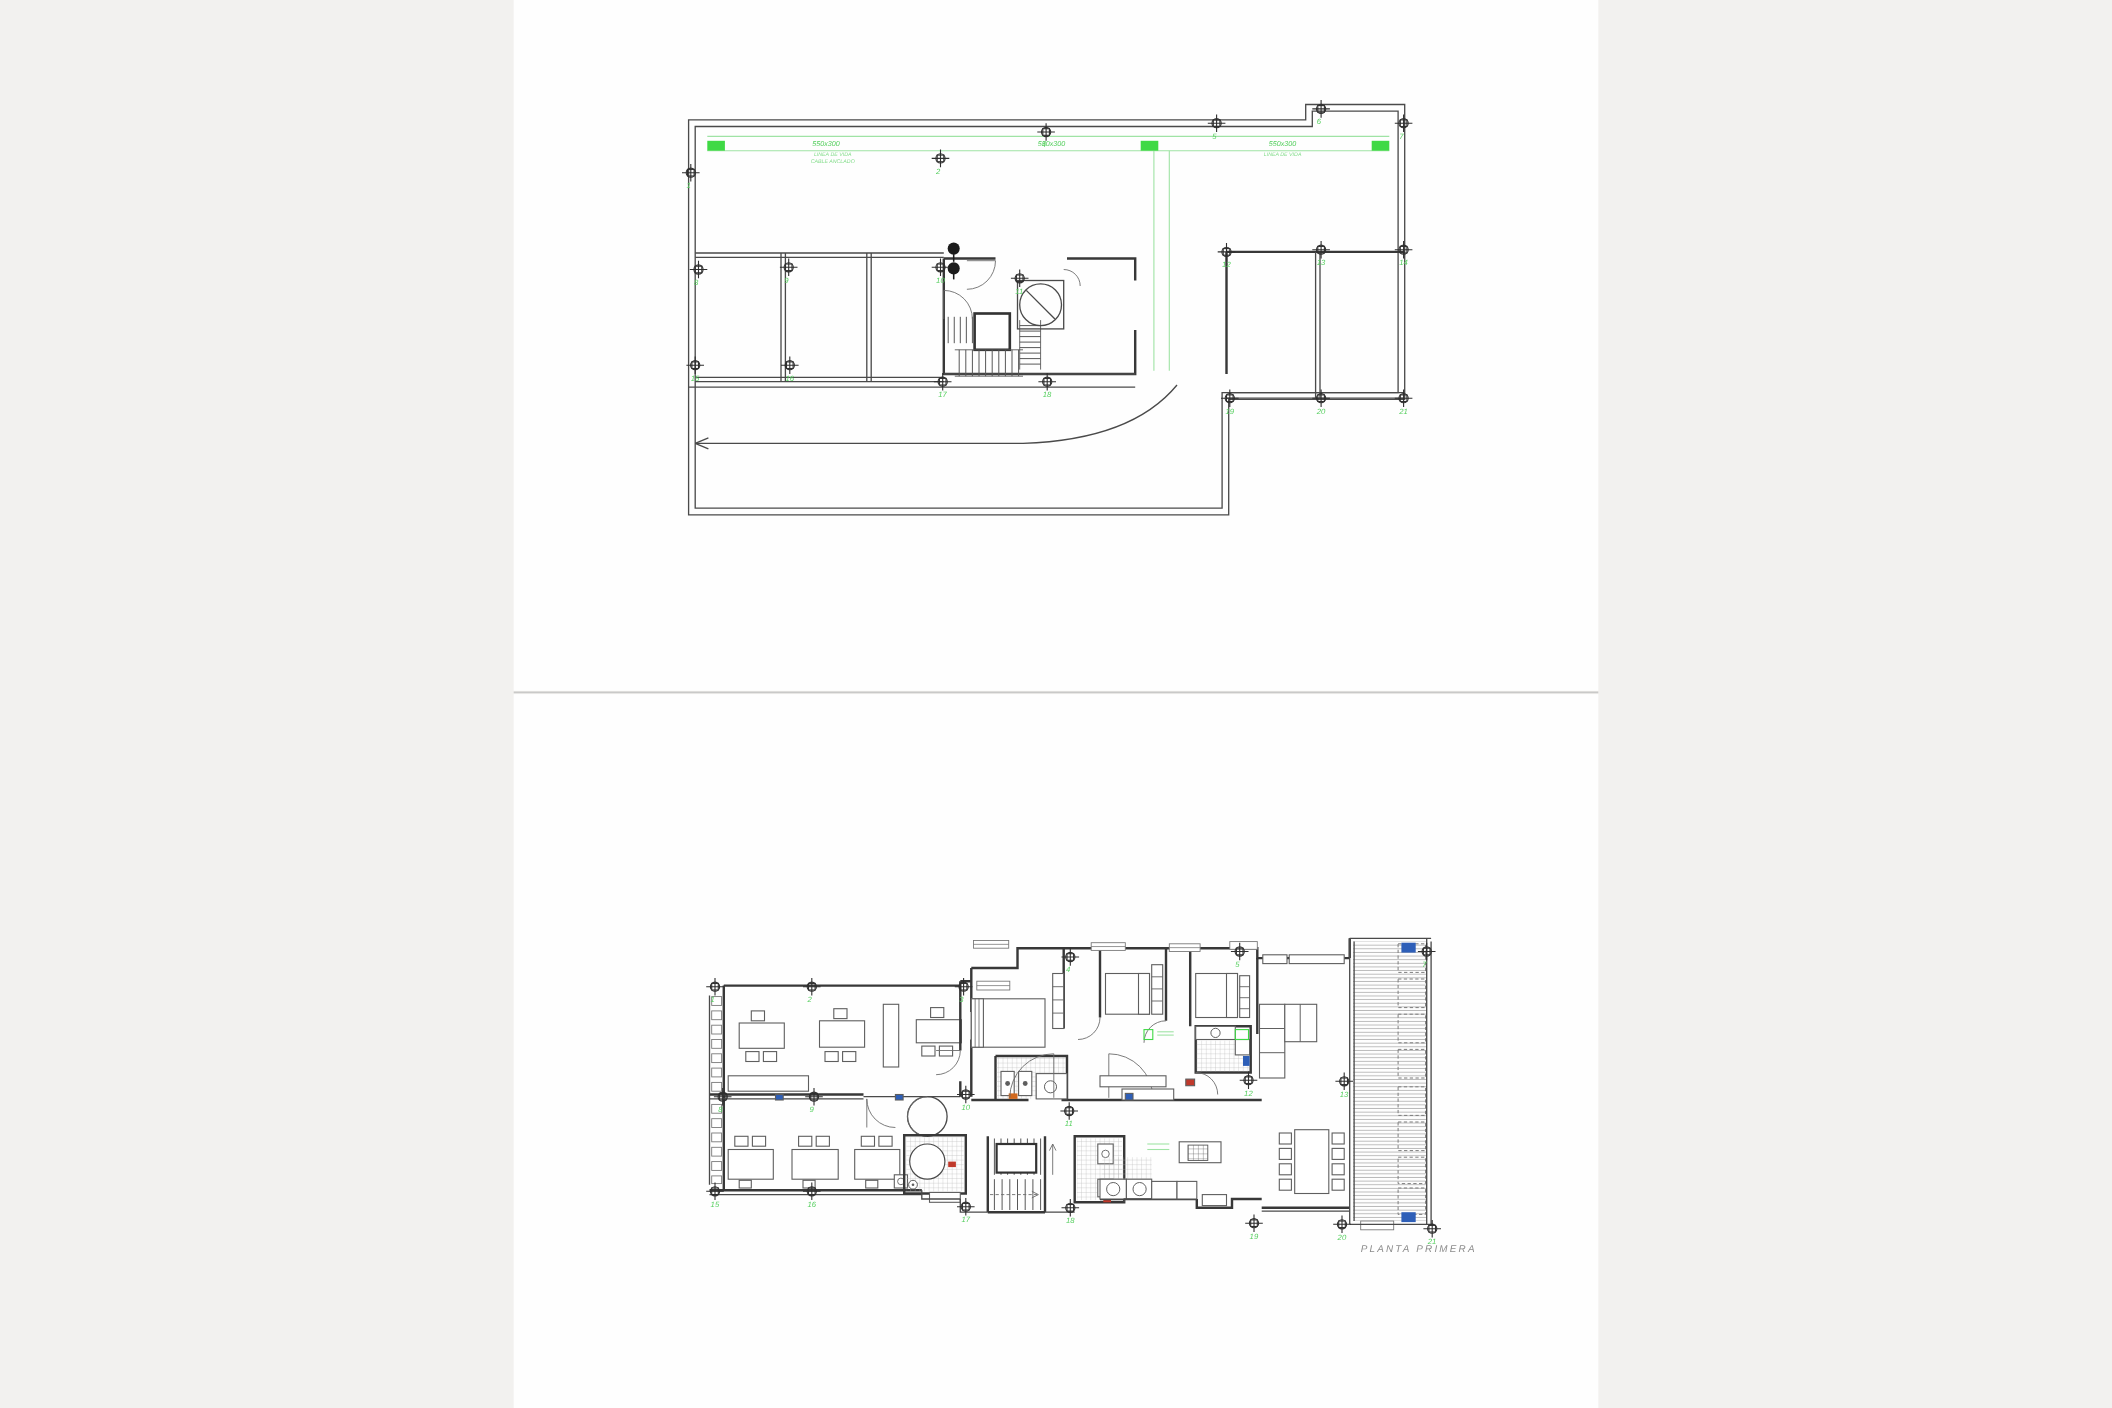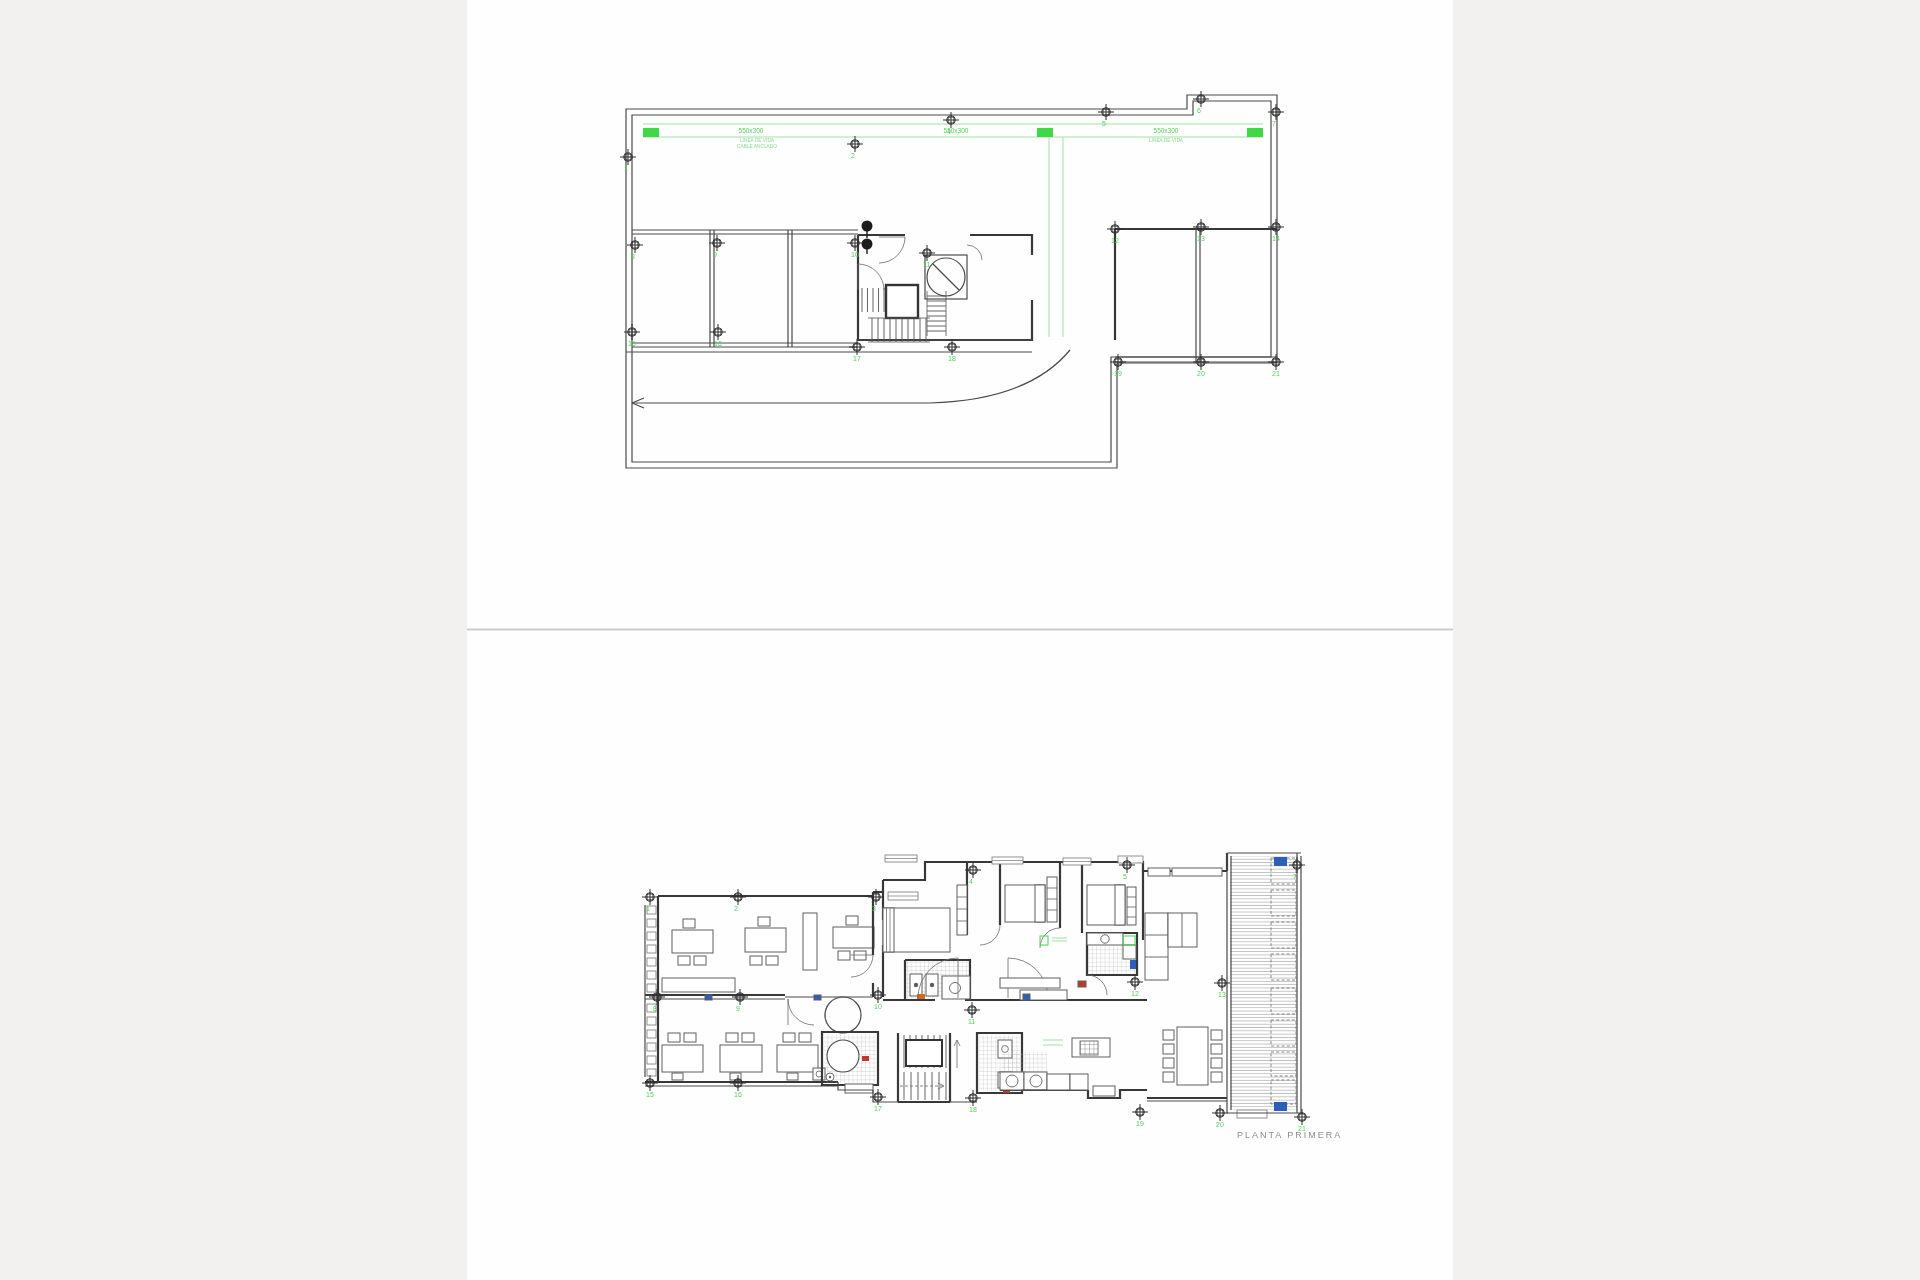--- a/index.html
+++ b/index.html
@@ -1,17 +1,17 @@
 <!DOCTYPE html>
 <html><head>
 <meta charset="utf-8">
 <style>
   html,body{margin:0;padding:0;}
   body{width:1920px;height:1280px;background:#f2f1ef;font-family:"Liberation Sans",sans-serif;overflow:hidden;}
-  .canvas{position:relative;width:1920px;height:1280px;}
+  .canvas{position:relative;width:1920px;height:1280px;font-style:italic;}
   svg{position:absolute;left:0;top:0;}
   .w  {stroke:#4a4a4a;stroke-width:1.2;fill:none;}
   .w2 {stroke:#383838;stroke-width:2.2;fill:none;}
   .thin{stroke:#6a6a6a;stroke-width:.8;fill:none;}
   .furn{stroke:#5e5e5e;stroke-width:1;fill:#ffffff;}
   .furn2{stroke:#777;stroke-width:.8;fill:#ffffff;}
   .gl {stroke:#9fe3a5;stroke-width:1;fill:none;}
   .gf {fill:#3fd945;stroke:none;}
   .gr {stroke:#3fd945;stroke-width:1;fill:none;}
   .gtext{fill:#55cf5e;font-size:6.5px;text-anchor:middle;}

